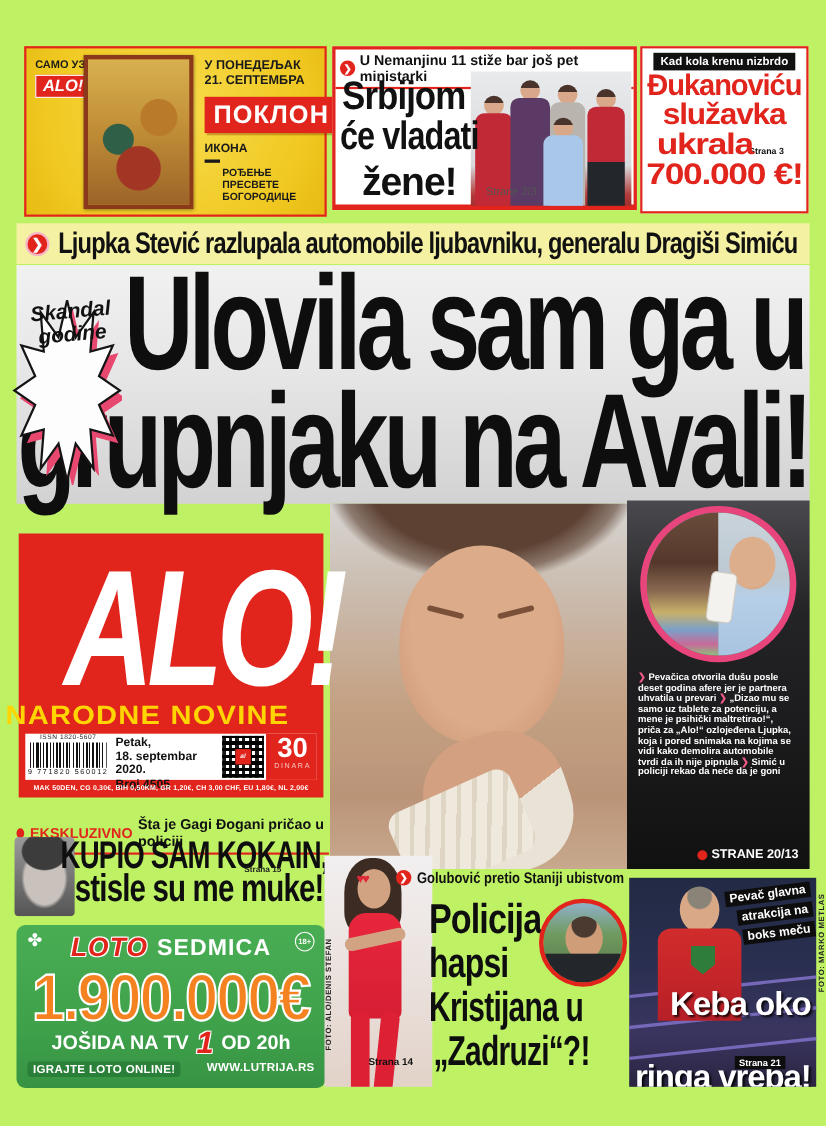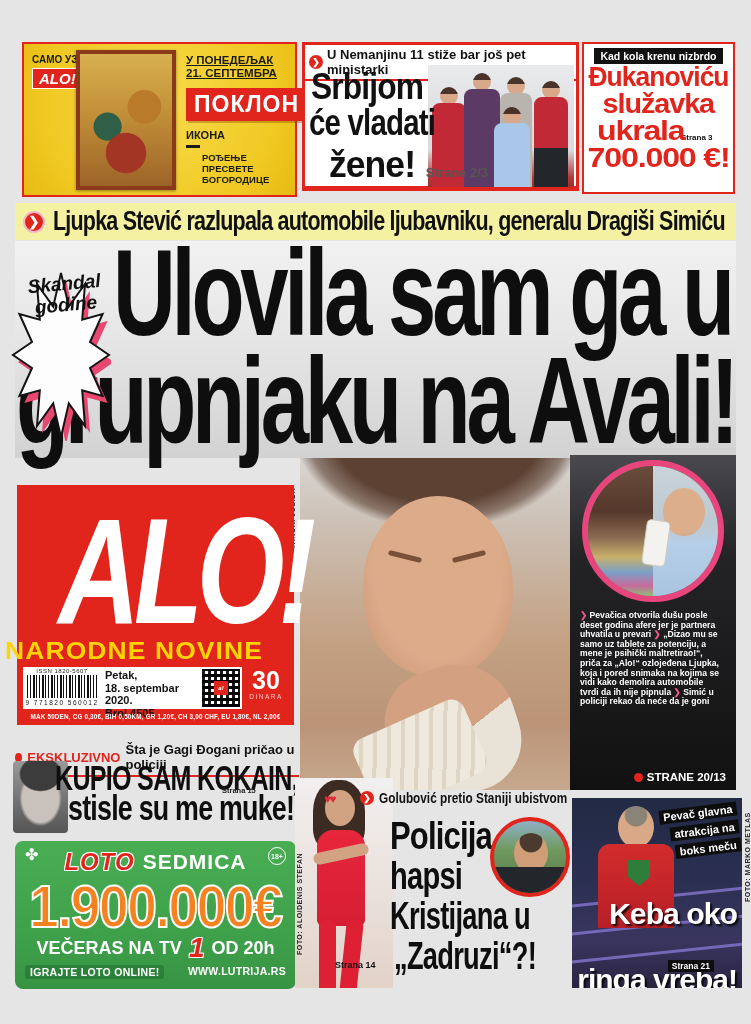--- a/index.html
+++ b/index.html
@@ -1,40 +1,40 @@
 <!DOCTYPE html>
 <html><head>
 <meta charset="utf-8">
 <style>
   * { margin:0; padding:0; box-sizing:border-box; }
   html,body { background:#9a9a9a; }
   .page {
     position:relative; width:751px; height:1024px; margin:0 auto;
-    background:#e5e5e5; overflow:hidden;
+    background:#bef264; overflow:hidden;
     font-family:"Liberation Sans", sans-serif; color:#111;
   }
   .abs { position:absolute; }
   .fit { display:inline-block; white-space:nowrap; }
 
   
   .promo { left:22px; top:42px; width:275px; height:155px;
     background:radial-gradient(circle at 50% 40%, #f8dc4e 0%, #f0c922 70%, #e7bb12 100%);
     background-color:#f0c922; border:2px solid #e1251c; }
   .promo-kicker { position:absolute; left:8px; top:10px; font-size:10px; font-weight:bold; color:#1a1a1a; }
   .promo-brand { position:absolute; left:8px; top:24px; background:#e1251c; color:#fff;
     font-weight:bold; font-style:italic; font-size:15px; padding:1px 6px; border:1px solid #fff; }
   .promo-icon { position:absolute; left:52px; top:6px; width:100px; height:140px;
     border:4px solid #8a3a1a; background:
       radial-gradient(circle at 50% 75%, #a33524 0 18%, transparent 19%),
       radial-gradient(circle at 30% 55%, #2f5f46 0 14%, transparent 15%),
       radial-gradient(circle at 70% 40%, #b97b2a 0 16%, transparent 17%),
       linear-gradient(180deg, #d8b050 0%, #c29038 45%, #9c6428 100%);
     box-shadow:0 1px 3px rgba(0,0,0,.4); }
   .promo-right { position:absolute; left:162px; top:10px; width:108px; }
-  .promo-day { font-size:11.5px; font-weight:bold; line-height:13px; color:#1a1a1a;text-decoration:underline; }
+  .promo-day { font-size:11.5px; font-weight:bold; line-height:13px; color:#1a1a1a; }
   .promo-gift { display:inline-block; margin-top:8px; background:#e1251c; color:#fff;
     font-weight:bold; font-size:23px; padding:3px 8px; letter-spacing:1px;
     box-shadow:2px 2px 0 rgba(120,60,0,.35); }
   .promo-item { margin-top:8px; font-size:11px; font-weight:bold; color:#1a1a1a; }
   .promo-dash { width:14px; height:3px; background:#1a1a1a; margin:4px 0; }
   .promo-title { font-size:9.5px; font-weight:bold; line-height:11px; color:#1a1a1a;padding-left:16px; }
 
   
   .topmid { left:302px; top:42px; width:277px; height:149px; background:#fff;
     border:3px solid #e1251c; border-bottom-width:5px; }
@@ -43,21 +43,21 @@
   .arrow-circle { display:inline-flex; align-items:center; justify-content:center;
     width:14px; height:14px; border-radius:50%; background:#e1251c; color:#fff;
     font-size:9px; font-weight:bold; flex:0 0 auto; }
   .tm-line { position:absolute; font-weight:bold; font-size:36px; letter-spacing:-1px; line-height:36px; }
   .tm-photo { position:absolute; right:2px; top:20px; width:146px; height:122px; overflow:hidden;
     background:linear-gradient(180deg,#e8eaec 0%,#d8dadd 70%,#b33a3a 92%,#a02e2e 100%); }
   .fig { position:absolute; }
   .fig .head { display:block; width:18px; height:18px; border-radius:50%;
     background:linear-gradient(#4a332a 0 38%, #d9a88a 38%); margin:0 auto; }
   .fig .body { display:block; margin-top:-2px; border-radius:8px 8px 0 0; }
-  .tm-pageref { position:absolute; right:88px; bottom:6px; font-size:13px; font-weight:bold; color:#555; }
+  .tm-pageref { position:absolute; right:88px; bottom:6px; font-size:10px; font-weight:normal; color:#555; }
 
   
   .topright { left:582px; top:42px; width:153px; height:152px; background:#fff;
     border:2px solid #e1251c; text-align:center; }
   .tr-kicker { display:inline-block; margin-top:4px; background:#111; color:#fff;
     font-size:10.5px; font-weight:bold; padding:2px 6px; }
   .tr-line { font-weight:bold; color:#e1251c; font-size:27px; letter-spacing:-1px; line-height:27px; }
   .tr-pageref { font-size:8px; font-weight:bold; color:#111; margin-left:3px; }
 
   
@@ -360,21 +360,21 @@
     <div class="loto-row1">
       <span class="loto-clover">✤</span>
       <span class="loto-brand">LOTO</span>
       <span class="loto-prod">SEDMICA</span>
       <span class="loto-age">18+</span>
     </div>
     <div class="loto-prize-wrap">
       <span class="loto-prize fit" style="transform-origin: center center; transform: scaleX(0.9);">1.900.000€</span>
     </div>
     <div class="loto-when">
-      <span>VEČERAS NA TV</span>
+      <span>JOŠIDA NA TV</span>
       <span class="loto-tv">1</span>
       <span>OD 20h</span>
     </div>
     <div class="loto-row4">
       <span class="cta">IGRAJTE LOTO ONLINE!</span>
       <span>WWW.LUTRIJA.RS</span>
     </div>
   </div>
 
   <div class="abs redwoman">

